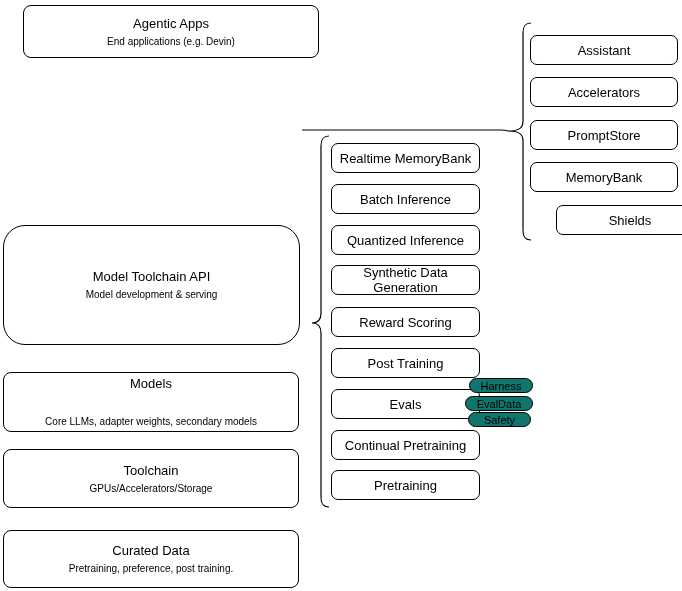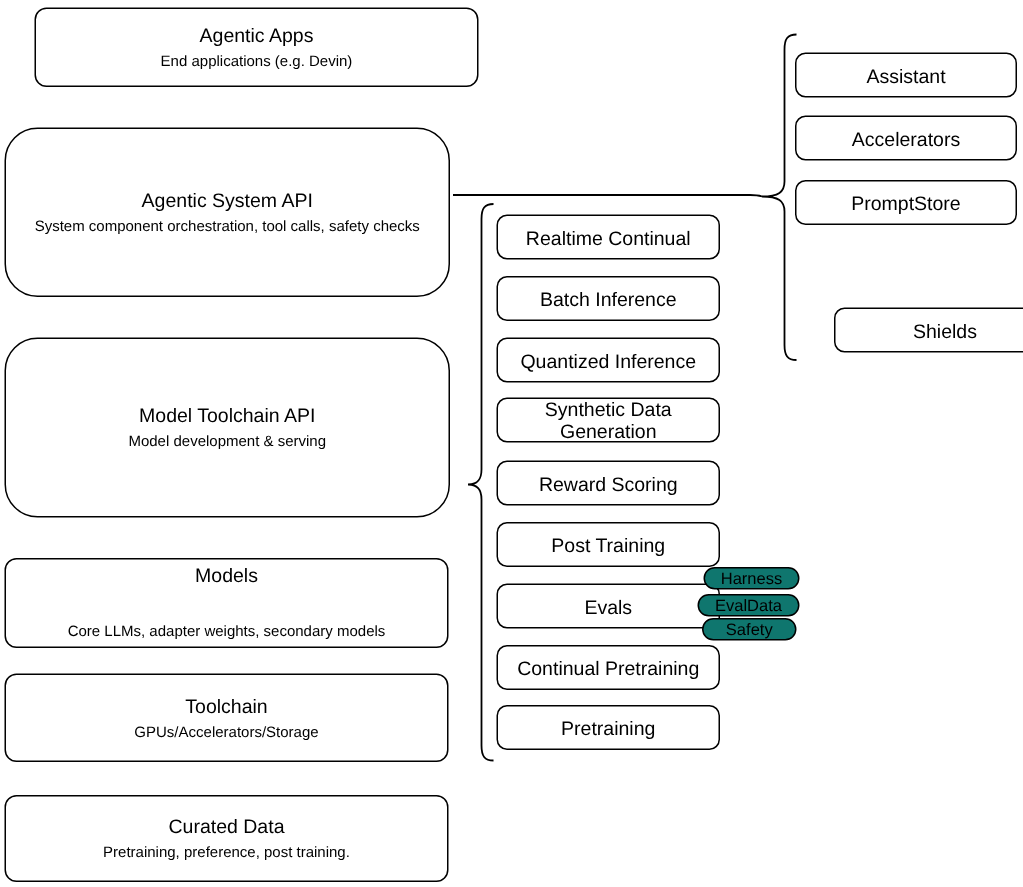--- a/index.html
+++ b/index.html
@@ -81,24 +81,20 @@
              L523,121 C523,128 519,131 508,131
              C519,131 523,134 523,141
              L523,230 C523,237 525,240 531,240"></path>
   </svg>
 
   <div class="node small-round" style="left:3px; top:5px; width:296px; height:53px;margin-left:20px;">
     <span class="title">Agentic Apps</span>
     <span class="subtitle">End applications (e.g. Devin)</span>
   </div>
 
-  <div class="node big-round" style="left:3px; top:85px; width:297px; height:113px;">
-    <span class="title">Agentic System API</span>
-    <span class="subtitle">System component orchestration, tool calls, safety checks</span>
-  </div>
 
   <div class="node big-round" style="left:3px; top:225px; width:297px; height:120px;">
     <span class="title">Model Toolchain API</span>
     <span class="subtitle">Model development &amp; serving</span>
   </div>
 
   <div class="node small-round" style="left:3px; top:372px; width:296px; height:60px;gap:20px;">
     <span class="title">Models</span>
     <span class="subtitle">Core LLMs, adapter weights, secondary models</span>
   </div>
@@ -107,21 +103,21 @@
     <span class="title">Toolchain</span>
     <span class="subtitle">GPUs/Accelerators/Storage</span>
   </div>
 
   <div class="node small-round" style="left:3px; top:530px; width:296px; height:58px;">
     <span class="title">Curated Data</span>
     <span class="subtitle">Pretraining, preference, post training.</span>
   </div>
 
   <div class="chip mid-chip" style="top:143px;">
-    <span>Realtime Continual</span>
+    <span>Realtime MemoryBank</span>
   </div>
   <div class="chip mid-chip" style="top:184px;">
     <span>Batch Inference</span>
   </div>
   <div class="chip mid-chip" style="top:225px;">
     <span>Quantized Inference</span>
   </div>
   <div class="chip mid-chip" style="top:265px;">
     <span>Synthetic Data Generation</span>
   </div>
@@ -153,17 +149,20 @@
 
   <div class="chip right-chip" style="top:35px;">
     <span>Assistant</span>
   </div>
   <div class="chip right-chip" style="top:77px;">
     <span>Accelerators</span>
   </div>
   <div class="chip right-chip" style="top:120px;">
     <span>PromptStore</span>
   </div>
+  <div class="chip right-chip" style="top:162px;">
+    <span>MemoryBank</span>
+  </div>
   <div class="chip right-chip" style="top:205px;margin-left:26px;">
     <span>Shields</span>
   </div>
 
 </div>
 
 </body></html>

